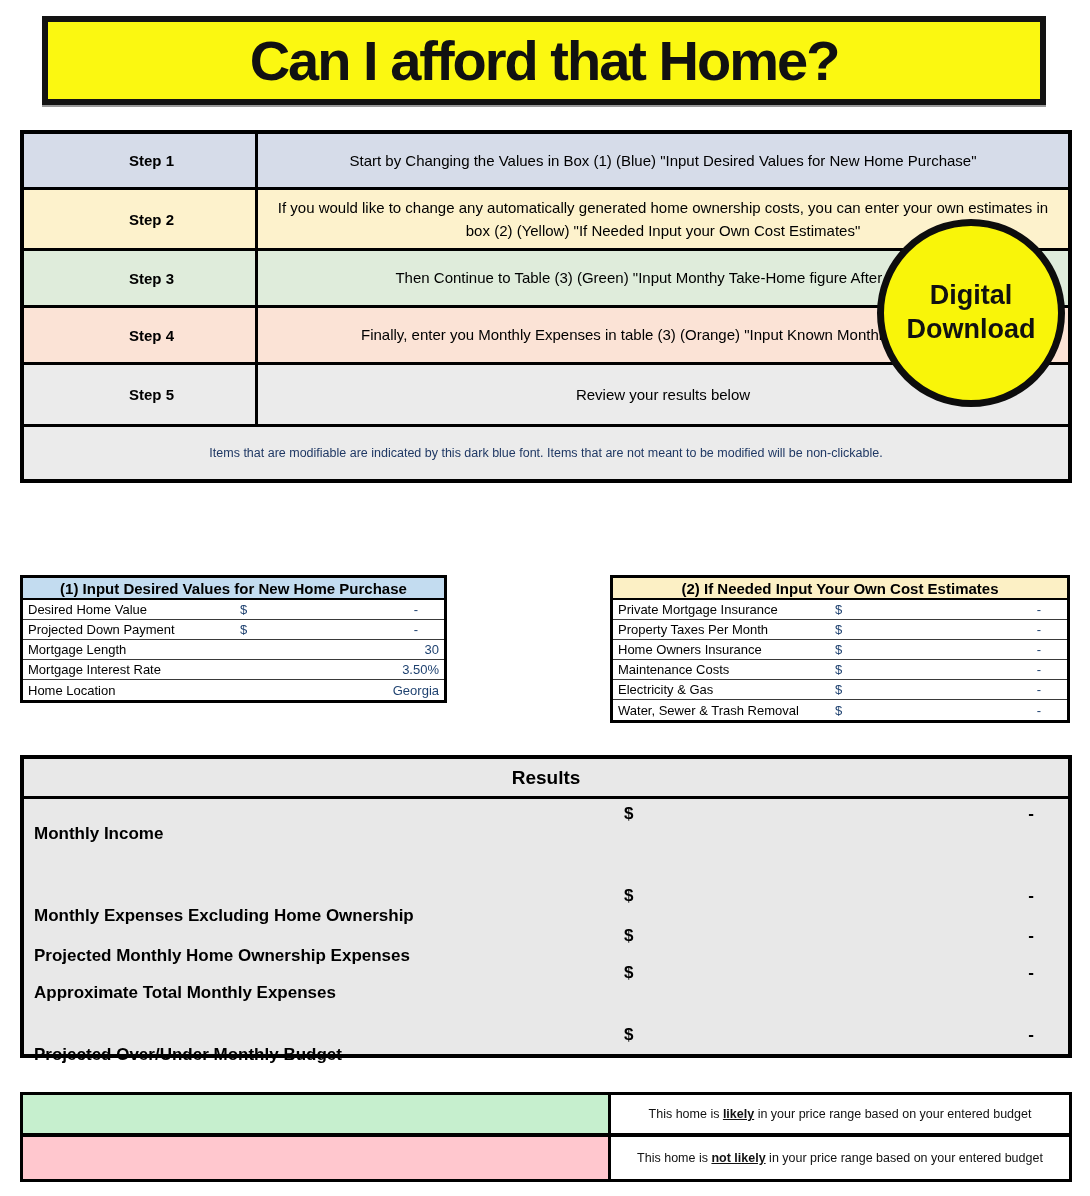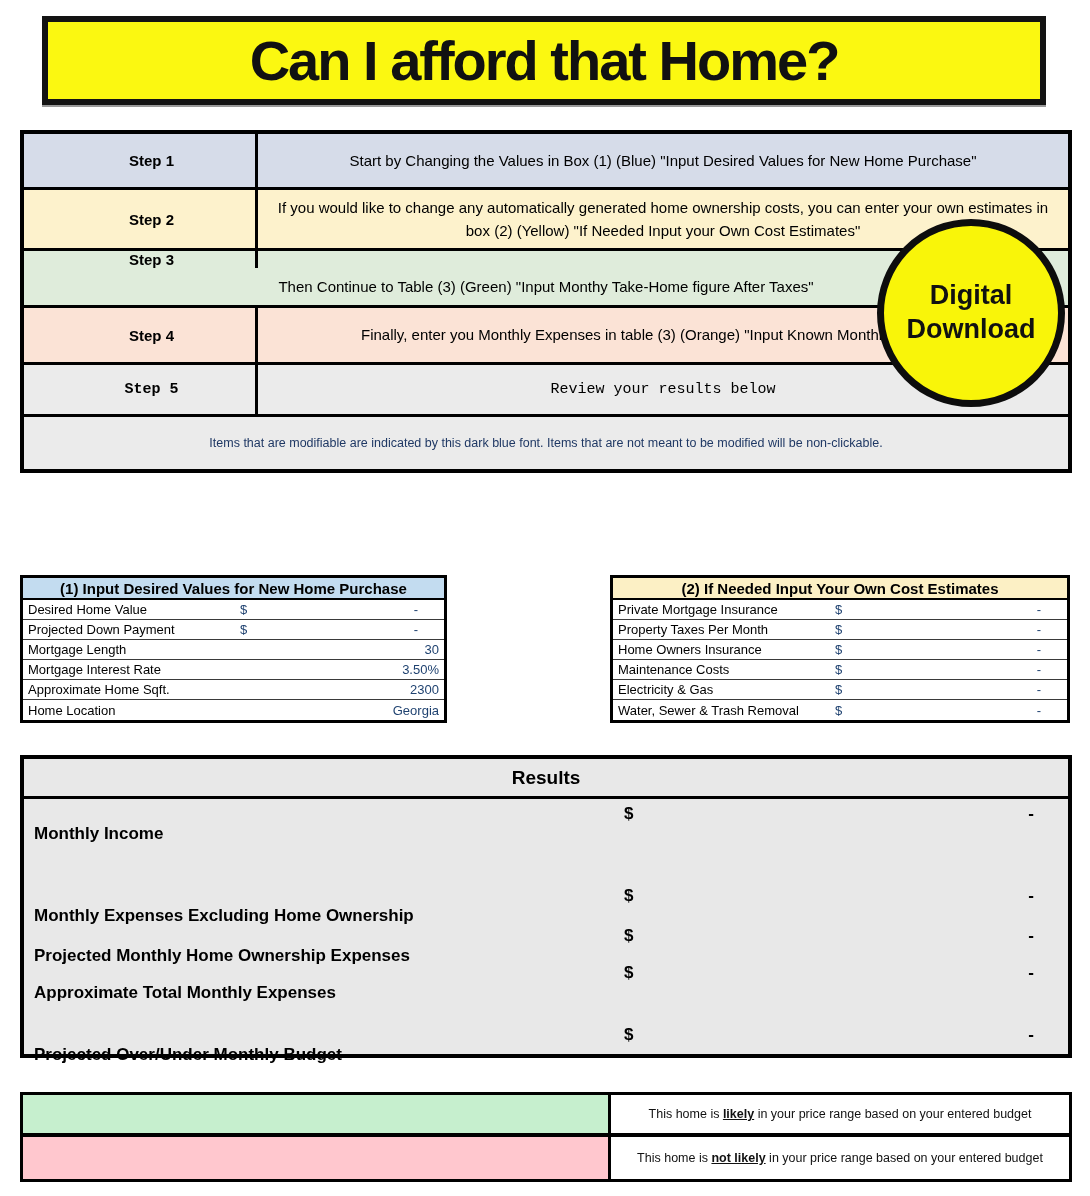--- a/index.html
+++ b/index.html
@@ -16,23 +16,23 @@
   .instr { position:absolute; left:20px; top:130px; width:1052px; border:4px solid #000; background:#fff; }
   .instr-header { height:44px; background:#EBEBEB; border-bottom:3px solid #000;
     display:flex; align-items:center; justify-content:center; font-weight:bold; font-size:19px; }
   .step-row { display:flex; border-bottom:3px solid #000; }
   .step-label { width:210px; border-right:3px solid #000; display:flex; align-items:center;
     justify-content:center; font-weight:bold; font-size:15px;margin-left:24px; }
   .step-text { flex:1; display:flex; align-items:center; justify-content:center;
     text-align:center; font-size:15px; line-height:1.55; padding:2px 19px; }
   .row-s1 { height:56px; background:#D6DCE9; }
   .row-s2 { height:61px; background:#FDF2CC; }
-  .row-s3 { height:57px; background:#DFECDB;flex-direction:column; }
+  .row-s3 { height:57px; background:#DFECDB; }
   .row-s4 { height:57px; background:#FBE3D6; }
-  .row-s5 { height:52px; background:#EBEBEB;font-family:Liberation Mono, monospace; }
+  .row-s5 { height:62px; background:#EBEBEB; }
   .instr-note { height:52px; background:#EBEBEB; display:flex; align-items:center;
     justify-content:center; text-align:center; font-size:12.5px; color:#1F3864; }
 
   
   .badge { position:absolute; left:877px; top:219px; width:188px; height:188px;
     background:#F9F509; border:7px solid #0d0d0d; border-radius:50%; z-index:6;
     display:flex; flex-direction:column; align-items:center; justify-content:center; }
   .badge-line { font-size:27px; font-weight:bold; color:#111; line-height:1.25; }
 
   
@@ -135,26 +135,20 @@
       <span class="value-text">30</span>
     </div>
   </div>
   <div class="mini-row plain">
     <div class="cell-label">Mortgage Interest Rate</div>
     <div class="cell-val">
       <span class="value-text">3.50%</span>
     </div>
   </div>
   <div class="mini-row plain">
-    <div class="cell-label">Approximate Home Sqft.</div>
-    <div class="cell-val">
-      <span class="value-text">2300</span>
-    </div>
-  </div>
-  <div class="mini-row plain">
     <div class="cell-label">Home Location</div>
     <div class="cell-val">
       <span class="value-text">Georgia</span>
     </div>
   </div>
 </div>
 
 <div class="mini-table t2">
   <div class="mini-header">(2) If Needed Input Your Own Cost Estimates</div>
 

